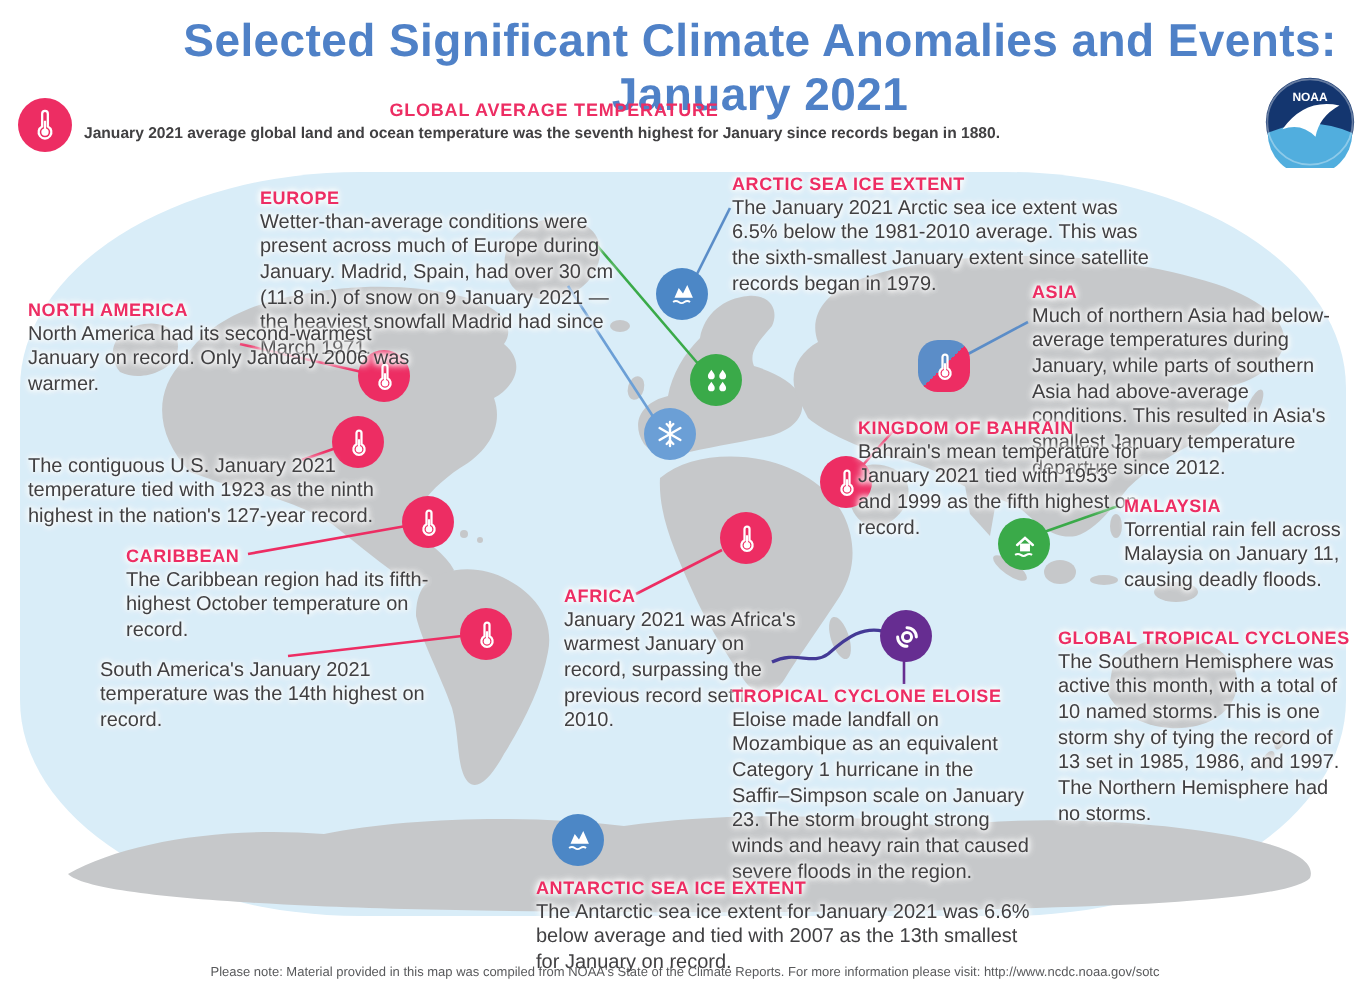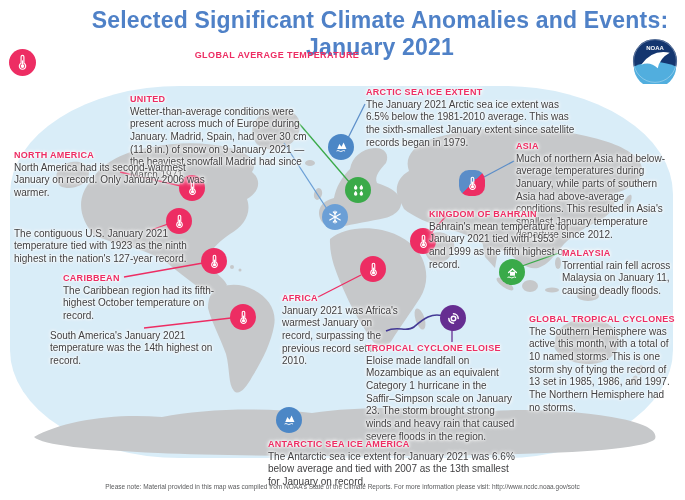--- a/index.html
+++ b/index.html
@@ -91,20 +91,21 @@
 
   <div class="hdr-icon">
     <svg width="17" height="17" viewBox="0 0 24 24">
       <path d="M10 4 a2 2 0 0 1 4 0 v9 a4.5 4.5 0 1 1 -4 0 Z" fill="none" stroke="#fff" stroke-width="1.6"></path>
       <circle cx="12" cy="17" r="2.6" fill="#fff"></circle>
         <line x1="12" y1="9" x2="12" y2="15" stroke="#fff" stroke-width="1.6"></line>
     </svg>
   </div>
   <div id="global-header">
     <div class="gh-title">GLOBAL AVERAGE TEMPERATURE</div>
+    <div class="gh-body">January 2021 average global land and ocean temperature was the seventh highest for January since records began in 1880.</div>
   </div>
 
   <div id="noaa-logo">
     <svg width="46" height="46" viewBox="0 0 50 50">
       <circle cx="25" cy="25" r="24" fill="#14366f"></circle>
       <path d="M2 31 a23 23 0 0 0 46 0 Q 25 21 2 31 Z" fill="#51aede"></path>
       <path d="M10 29 Q22 12 41 16 Q30 22 28 33 Q20 25 10 29 Z" fill="#ffffff"></path>
       <circle cx="25" cy="25" r="23.2" fill="none" stroke="rgba(255,255,255,0.35)" stroke-width="1"></circle>
       <text x="25" y="13.5" text-anchor="middle" font-family="Liberation Sans, sans-serif" font-size="6.5" font-weight="bold" fill="#ffffff">NOAA</text>
     </svg>
@@ -203,21 +204,21 @@
       </svg>
   </div>
   <div class="map-icon blue" style="left:276px;top:407px">
     <svg width="17" height="17" viewBox="0 0 24 24">
         <path d="M6 14 L9 7 L12 11 L15 5 L19 14 Z" fill="#fff"></path>
         <path d="M5 17 q2 -1.5 4 0 q2 1.5 4 0 q2 -1.5 4 0" stroke="#fff" fill="none" stroke-width="1.3"></path>
       </svg>
   </div>
 
   <div class="note" style="left:130px;top:94px;width:182px">
-    <div class="note-title">UNITED</div>
+    <div class="note-title">EUROPE</div>
     <div class="note-body">Wetter-than-average conditions were present across much of Europe during January. Madrid, Spain, had over 30 cm (11.8 in.) of snow on 9 January 2021 — the heaviest snowfall Madrid had since March 1971.</div>
   </div>
   <div class="note" style="left:366px;top:87px;width:212px">
     <div class="note-title">ARCTIC SEA ICE EXTENT</div>
     <div class="note-body">The January 2021 Arctic sea ice extent was 6.5% below the 1981-2010 average. This was the sixth-smallest January extent since satellite records began in 1979.</div>
   </div>
   <div class="note" style="left:14px;top:150px;width:196px">
     <div class="note-title">NORTH AMERICA</div>
     <div class="note-body">North America had its second-warmest January on record. Only January 2006 was warmer.</div>
   </div>
@@ -249,19 +250,19 @@
   </div>
   <div class="note" style="left:529px;top:314px;width:146px">
     <div class="note-title">GLOBAL TROPICAL CYCLONES</div>
     <div class="note-body">The Southern Hemisphere was active this month, with a total of 10 named storms. This is one storm shy of tying the record of 13 set in 1985, 1986, and 1997. The Northern Hemisphere had no storms.</div>
   </div>
   <div class="note" style="left:366px;top:343px;width:150px">
     <div class="note-title">TROPICAL CYCLONE ELOISE</div>
     <div class="note-body">Eloise made landfall on Mozambique as an equivalent Category 1 hurricane in the Saffir–Simpson scale on January 23. The storm brought strong winds and heavy rain that caused severe floods in the region.</div>
   </div>
   <div class="note" style="left:268px;top:439px;width:250px">
-    <div class="note-title">ANTARCTIC SEA ICE AMERICA</div>
+    <div class="note-title">ANTARCTIC SEA ICE EXTENT</div>
     <div class="note-body">The Antarctic sea ice extent for January 2021 was 6.6% below average and tied with 2007 as the 13th smallest for January on record.</div>
   </div>
 
   <div id="footer">Please note: Material provided in this map was compiled from NOAA's State of the Climate Reports. For more information please visit: http://www.ncdc.noaa.gov/sotc</div>
 
 </div>
 
 </body></html>

